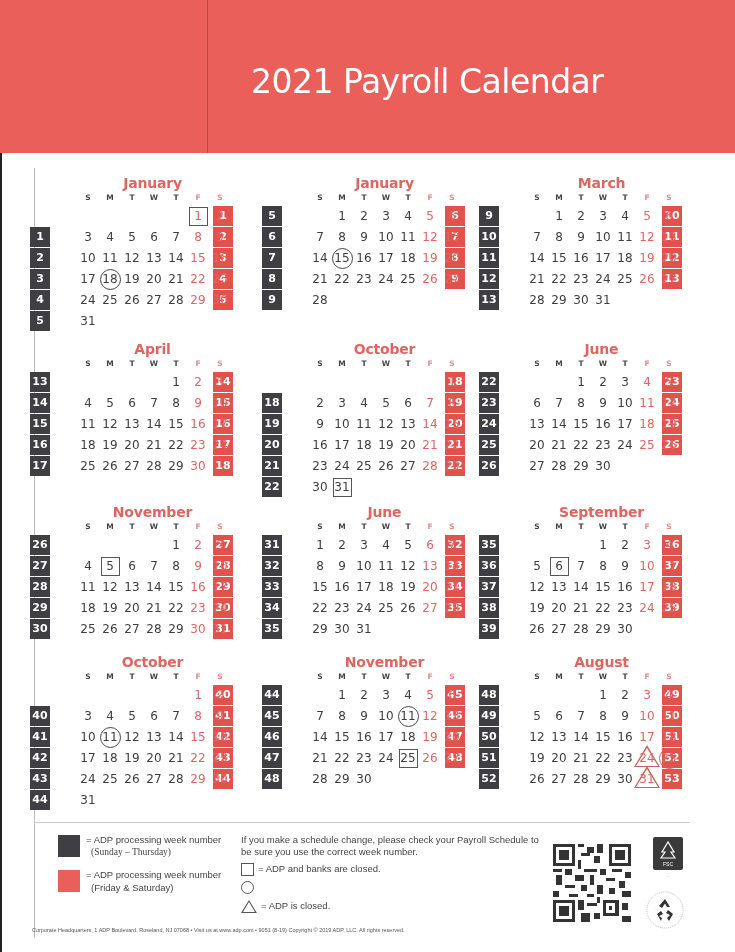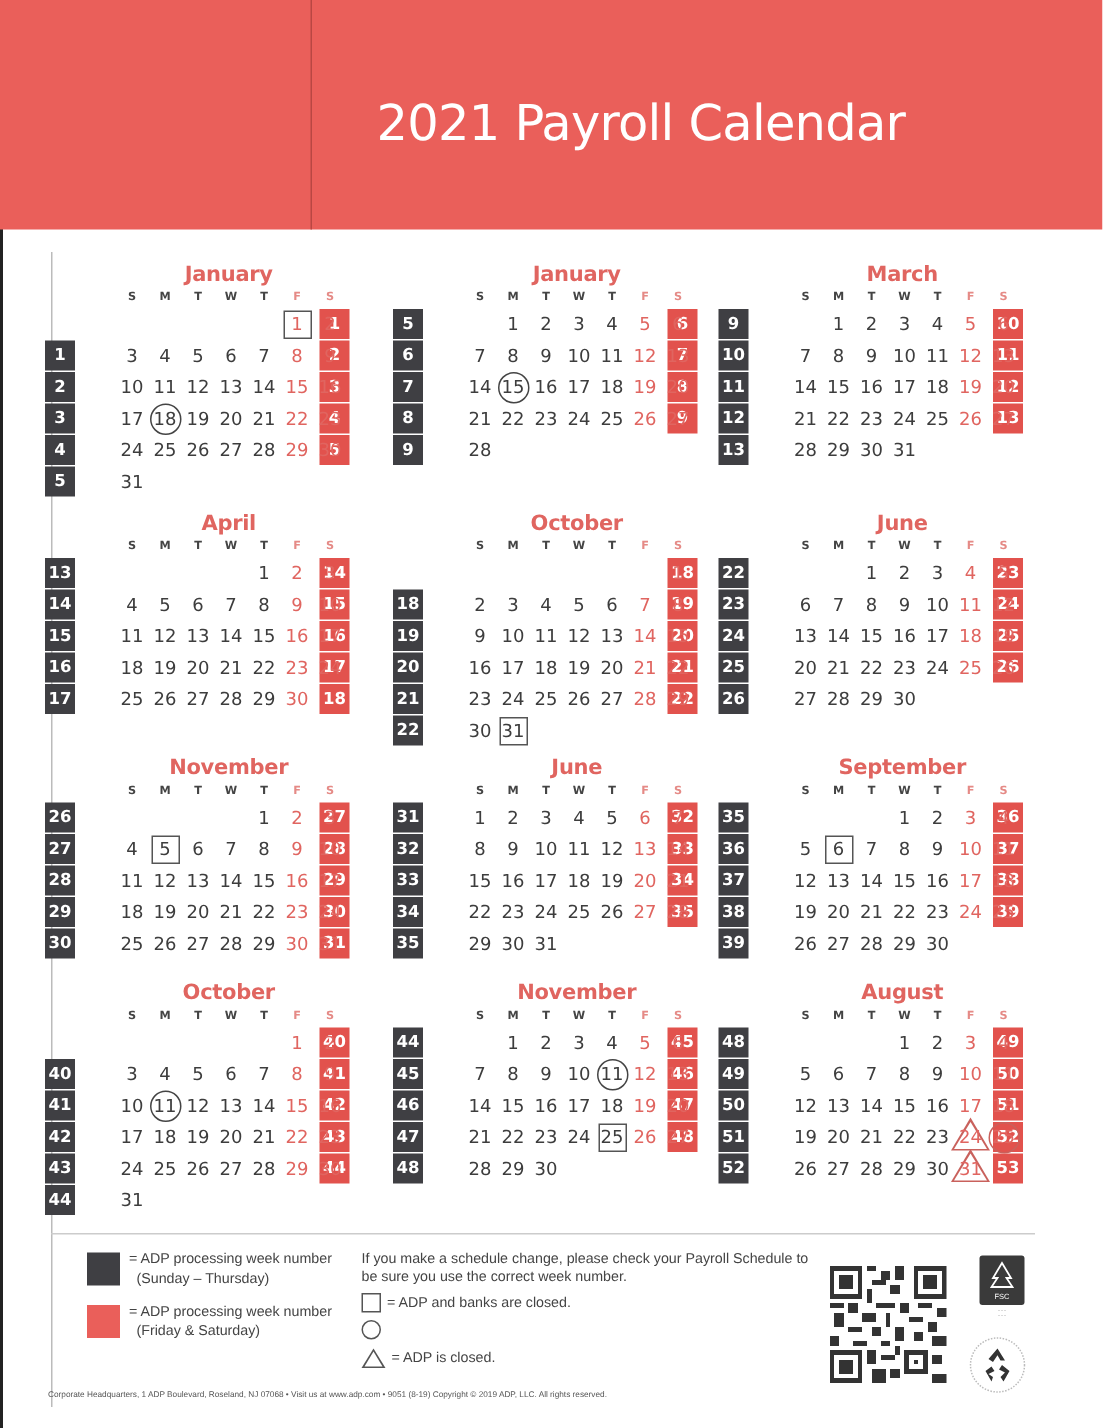--- a/index.html
+++ b/index.html
@@ -810,21 +810,21 @@
         <div class="day we tr" style="left: 157px;"><span>31</span></div>
       </div>
     </div>
   </div>
 
 <div class="sepline"></div>
 
 <div class="legend-sw" style="left:58px; top:835px; background:#3f3f43;"></div>
 <div class="legend-txt" style="left:86px; top:833px;">
   <div>= ADP processing week number</div>
-  <div style="margin-left:5px;">(Sunday – Thursday)</div>
+  <div style="margin-left:5px;font-family:Liberation Serif, serif;">(Sunday – Thursday)</div>
 </div>
 <div class="legend-sw" style="left:58px; top:870px; background:#ea5f5a;"></div>
 <div class="legend-txt" style="left:86px; top:868px;">
   <div>= ADP processing week number</div>
   <div style="margin-left:5px;">(Friday &amp; Saturday)</div>
 </div>
 
 <div class="note">If you make a schedule change, please check your Payroll Schedule to be sure you use the correct week number.</div>
 <div class="lg-row" style="top:862px;">
   <span class="sym square"></span><span>= ADP and banks are closed.</span>

